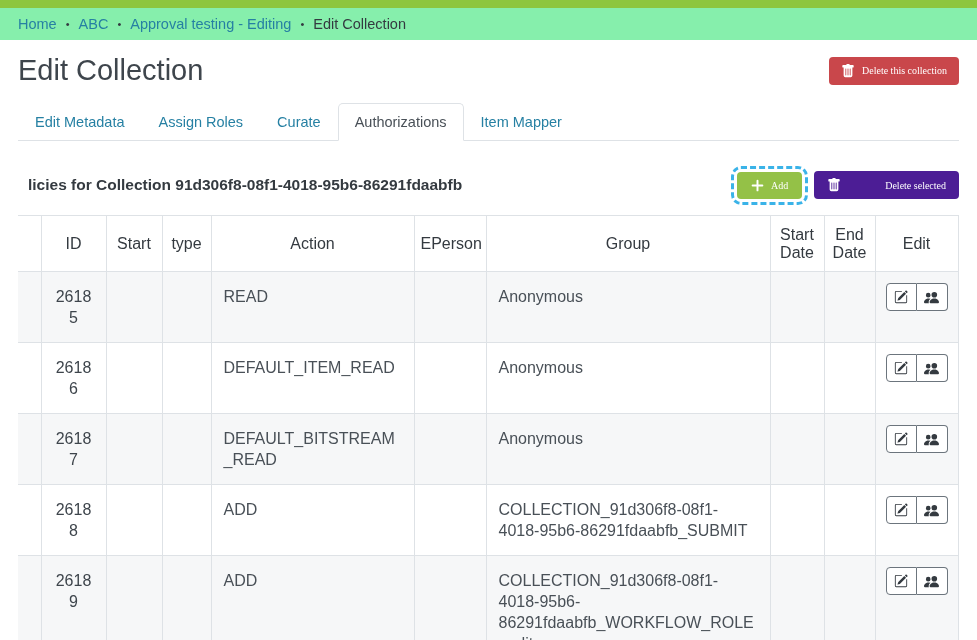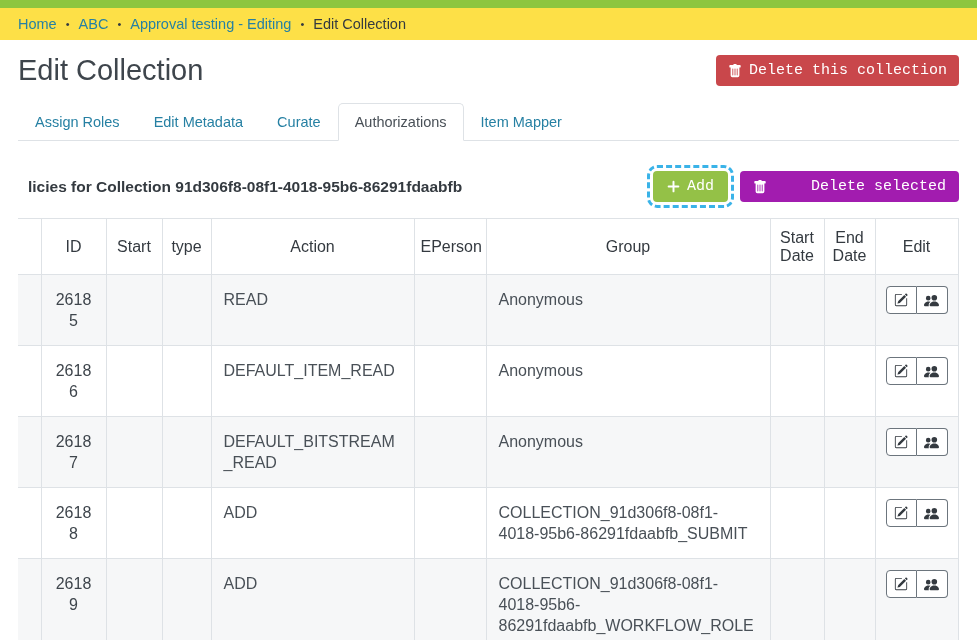--- a/index.html
+++ b/index.html
@@ -1,35 +1,35 @@
 <!DOCTYPE html>
 <html><head>
 <meta charset="utf-8">
 <style>
   * { margin:0; padding:0; box-sizing:border-box; }
   html,body { width:977px; height:640px; background:#fff; overflow:hidden;
     font-family:"Liberation Sans", sans-serif; color:#343a40; }
 
   .topbar { height:8px; background:#8DC63F; }
 
-  .breadcrumb { background:#fde047; padding:8px 18px; font-size:14.5px;
+  .breadcrumb { background:#86efac; padding:8px 18px; font-size:14.5px;
     display:flex; align-items:center; gap:9px; }
   .breadcrumb a { color:#2680A3; text-decoration:none; cursor:pointer; }
   .breadcrumb .sep { color:#343a40; font-size:11px; }
   .breadcrumb .current { color:#343a40; }
 
   .main { padding:0 18px; }
 
   .page-header { display:flex; justify-content:space-between; align-items:center; margin-top:14px; }
   .page-title { font-size:29px; font-weight:500; color:#3e454c; }
 
-  .btn { border:none; border-radius:4px; font-family:Liberation Mono, monospace; font-size:15px;
+  .btn { border:none; border-radius:4px; font-family:Liberation Serif, serif; font-size:10px;
     display:inline-flex; align-items:center; gap:7px; cursor:pointer; }
   .btn-danger { background:#C9474B; color:#fff; padding:7px 12px; }
-  .btn-danger-muted { background:#a21caf; color:#fff; padding:7px 13px;gap:44px; }
+  .btn-danger-muted { background:#4c1d95; color:#fff; padding:7px 13px;gap:44px; }
   .btn-add { background:#94C147; color:#fff; padding:7px 14px;
     outline:3px dashed #3AB3E8; outline-offset:3px; }
   .btn svg { flex:0 0 auto; }
 
   .tabs { display:flex; border-bottom:1px solid #dee2e6; margin-top:16px; font-size:14.5px; }
   .tab { padding:10px 16px; color:#2680A3; cursor:pointer; border:1px solid transparent;
     border-radius:5px 5px 0 0; margin-bottom:-1px; }
   .tab.active { background:#fff; color:#495057; border-color:#dee2e6 #dee2e6 #fff #dee2e6; cursor:default; }
 
   .policies-bar { display:flex; justify-content:space-between; align-items:center; margin-top:30px; }
@@ -87,22 +87,22 @@
       <span style="display:inline-flex;">
         <svg width="14" height="14" viewBox="0 0 16 16" fill="currentColor">
             <path d="M2.5 1a1 1 0 0 0-1 1v1a1 1 0 0 0 1 1H3v9a2 2 0 0 0 2 2h6a2 2 0 0 0 2-2V4h.5a1 1 0 0 0 1-1V2a1 1 0 0 0-1-1H10a1 1 0 0 0-1-1H7a1 1 0 0 0-1 1H2.5zm3 4a.5.5 0 0 1 .5.5v7a.5.5 0 0 1-1 0v-7a.5.5 0 0 1 .5-.5zM8 5a.5.5 0 0 1 .5.5v7a.5.5 0 0 1-1 0v-7A.5.5 0 0 1 8 5zm3 .5v7a.5.5 0 0 1-1 0v-7a.5.5 0 0 1 1 0z"></path>
           </svg>
       </span>
       <span>Delete this collection</span>
     </button>
   </div>
 
   <div class="tabs">
+    <div class="tab">Edit Metadata</div>
     <div class="tab">Assign Roles</div>
-    <div class="tab">Edit Metadata</div>
     <div class="tab">Curate</div>
     <div class="tab active">Authorizations</div>
     <div class="tab">Item Mapper</div>
   </div>
 
   <div class="policies-bar">
     <div class="policies-heading">licies for Collection 91d306f8-08f1-4018-95b6-86291fdaabfb</div>
     <div class="policies-actions">
       <button class="btn btn-add">
         <span style="display:inline-flex;">

